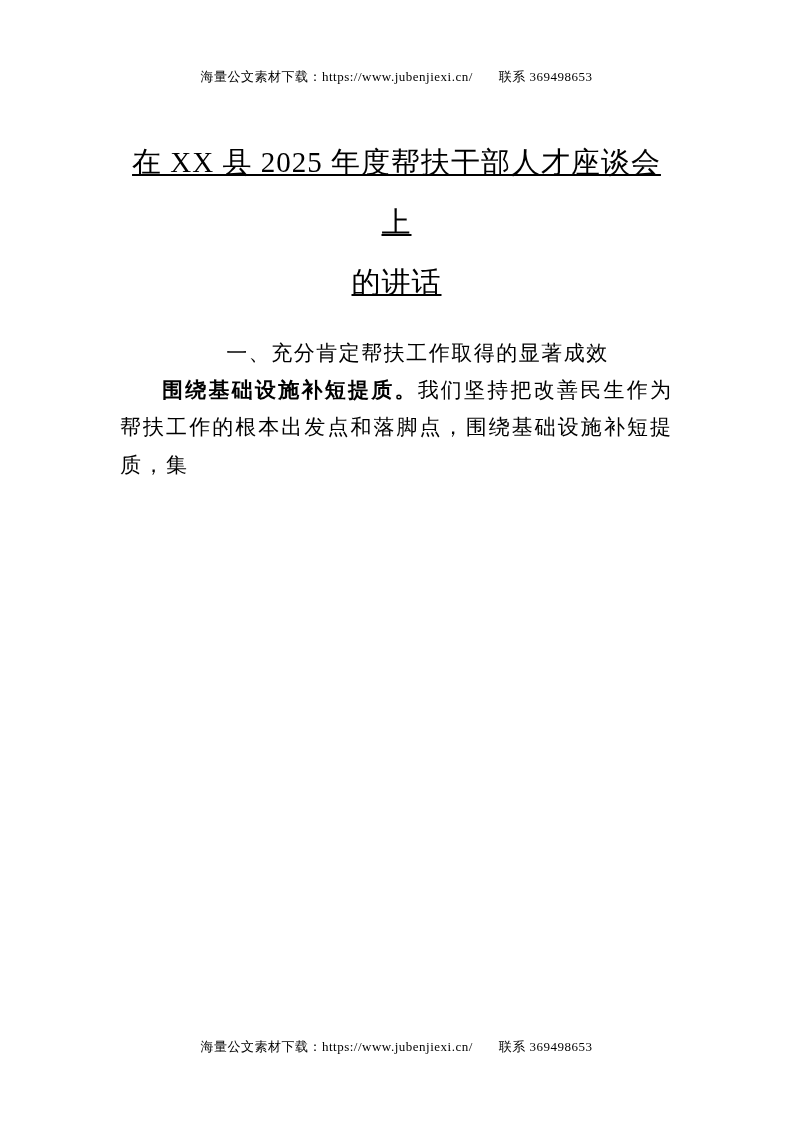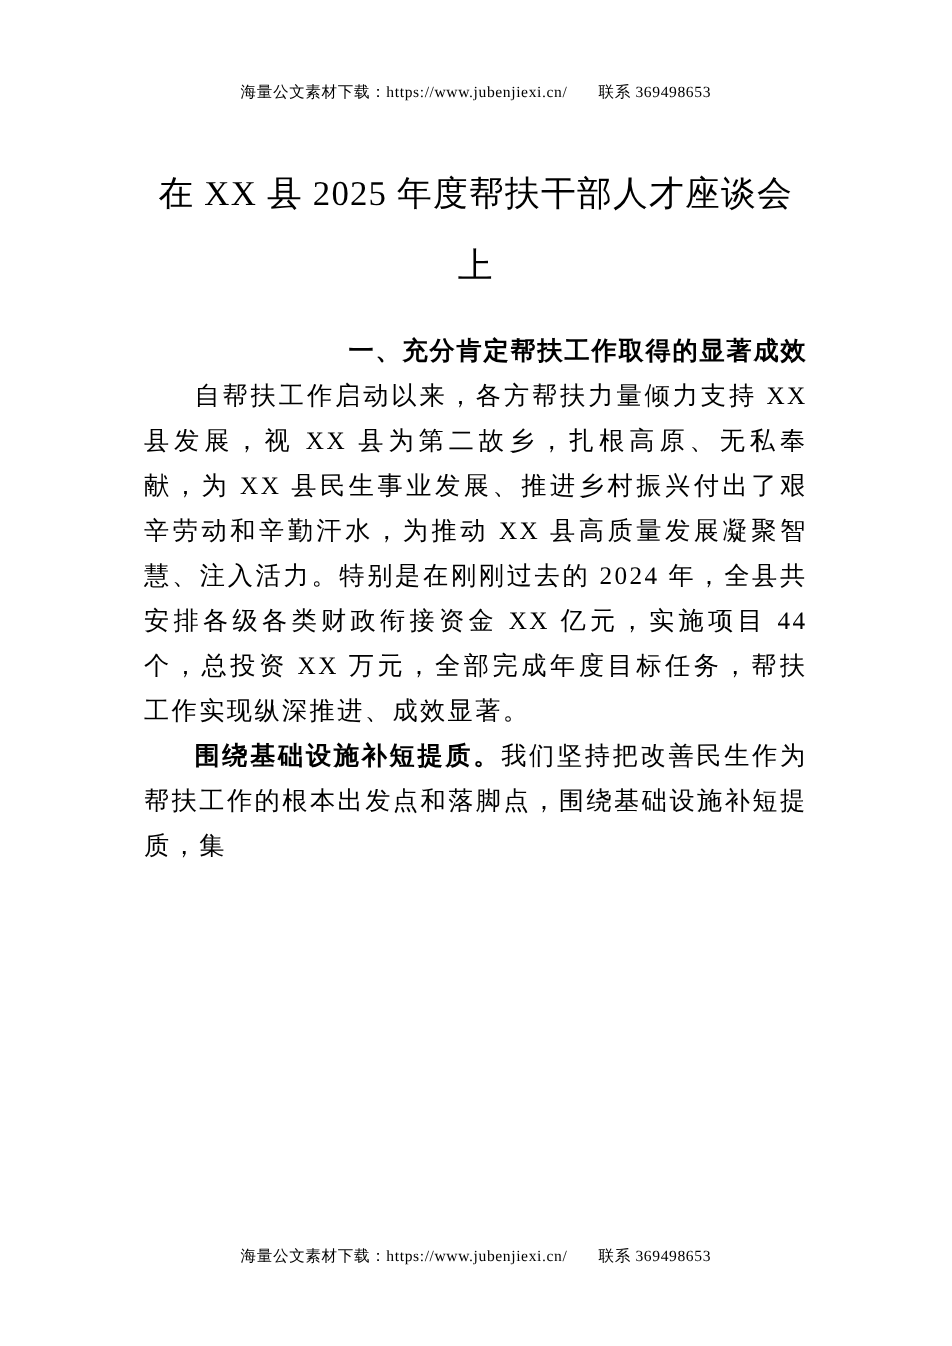--- a/index.html
+++ b/index.html
@@ -37,67 +37,67 @@
     top: 132px;
     width: 553px;
   }
   .doc-title {
     font-size: 29px;
     line-height: 60px;
     font-weight: 400;
     text-align: center;
     letter-spacing: 1px;
   }
-  .doc-title .title-line { display: block; }
+  .doc-title .title-line { display: block; text-decoration: underline; }
 
   .doc-body {
     margin-top: 22px;
     font-size: 21px;
     line-height: 37.5px;
     text-align: justify;
     letter-spacing: 2px;
   }
   .para {
     text-indent: 2em;
   }
   .salutation {
     text-indent: 0;
   }
   .section-heading {
     font-family: "Liberation Sans", "DejaVu Sans", sans-serif;
-    font-weight: 700;
+    font-weight: 400;
     text-indent: 2em;
-    text-align: right;
+    text-align: center;
     letter-spacing: 1.5px;
   }
   .bold-lead {
     font-weight: 700;
   }
 </style>
 </head>
 <body>
 
 <div class="page">
 
   <div class="watermark-line header">
     <span class="wm-label">海量公文素材下载：</span><a href="#" class="wm-url">https://www.jubenjiexi.cn/</a><span class="wm-contact">联系 369498653</span>
   </div>
 
   <div class="doc-content">
 
     <h1 class="doc-title">
       <span class="title-line">在 XX 县 2025 年度帮扶干部人才座谈会上</span>
+      <span class="title-line">的讲话</span>
     </h1>
 
     <div class="doc-body">
 
 
       <p class="section-heading">一、充分肯定帮扶工作取得的显著成效</p>
 
-      <p class="para">自帮扶工作启动以来，各方帮扶力量倾力支持 XX 县发展，视 XX 县为第二故乡，扎根高原、无私奉献，为 XX 县民生事业发展、推进乡村振兴付出了艰辛劳动和辛勤汗水，为推动 XX 县高质量发展凝聚智慧、注入活力。特别是在刚刚过去的 2024 年，全县共安排各级各类财政衔接资金 XX 亿元，实施项目 44 个，总投资 XX 万元，全部完成年度目标任务，帮扶工作实现纵深推进、成效显著。</p>
 
       <p class="para"><span class="bold-lead">围绕基础设施补短提质。</span><span>我们坚持把改善民生作为帮扶工作的根本出发点和落脚点，围绕基础设施补短提质，集</span></p>
     </div>
 
   </div>
 
   <div class="watermark-line footer">
     <span class="wm-label">海量公文素材下载：</span><a href="#" class="wm-url">https://www.jubenjiexi.cn/</a><span class="wm-contact">联系 369498653</span>
   </div>
 

